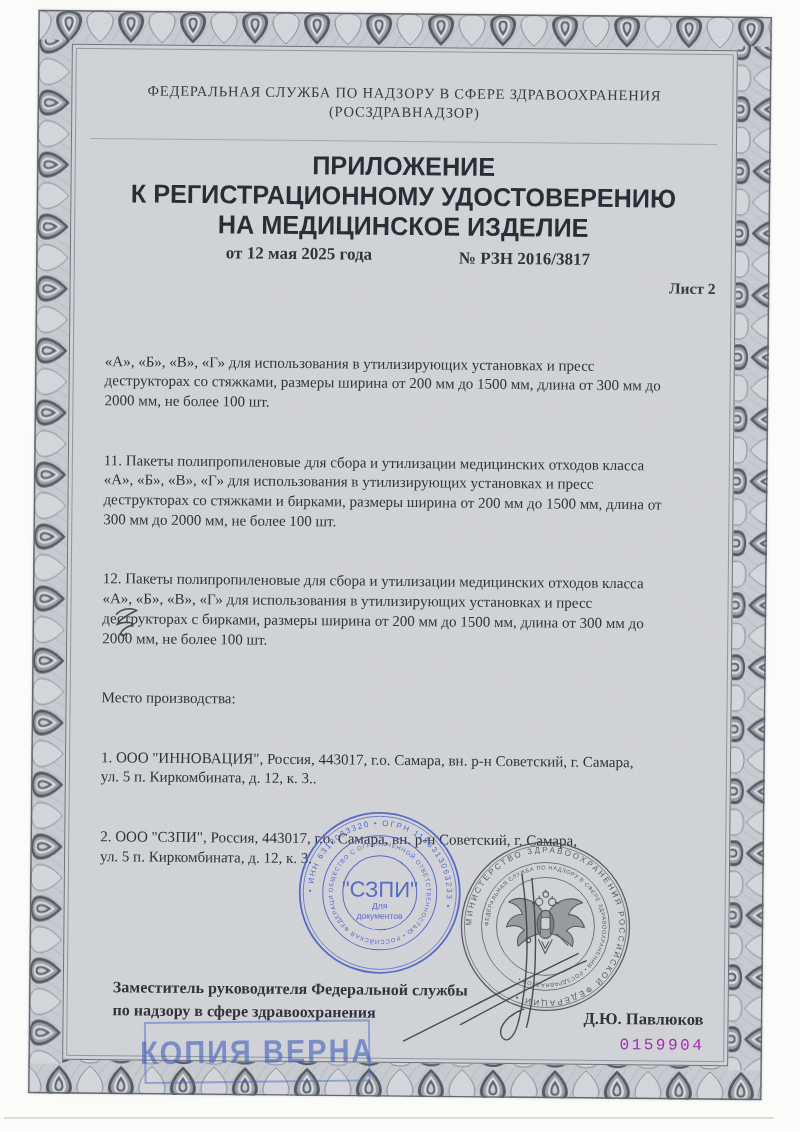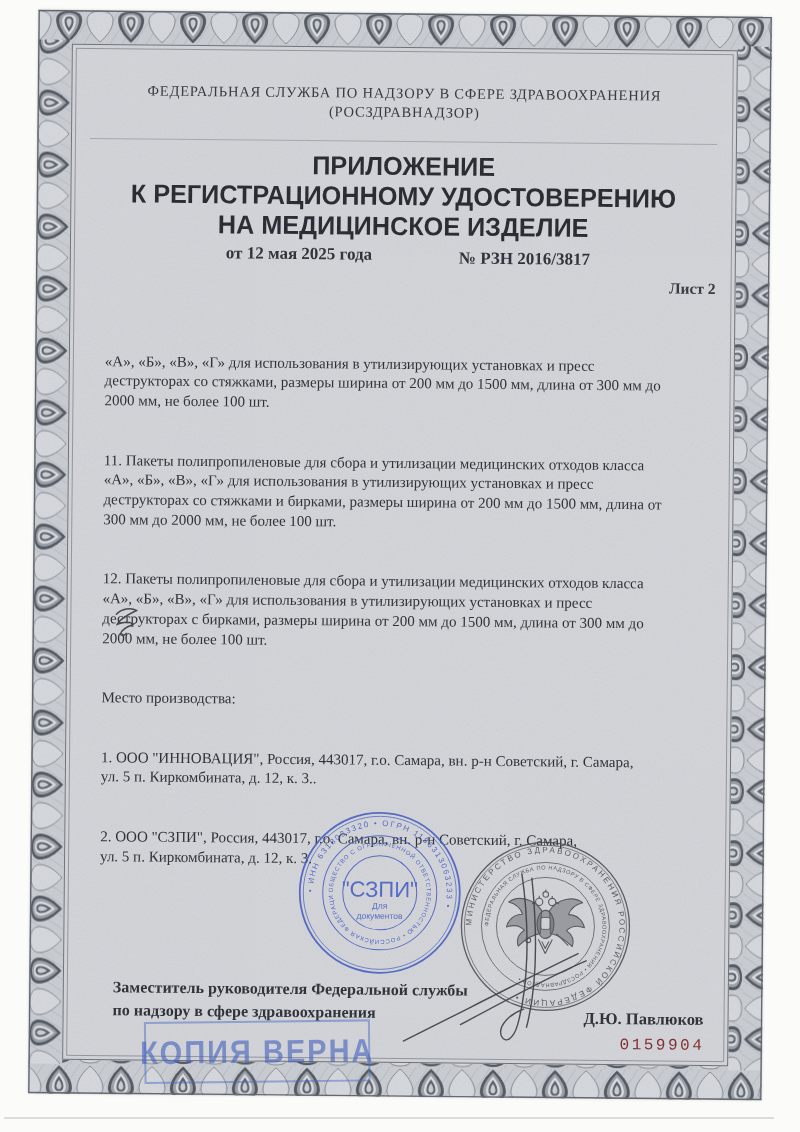--- a/index.html
+++ b/index.html
@@ -25,21 +25,21 @@
   .title .t2{font-size:26px;line-height:30px;transform:scaleX(.97);}
   .title .t3{font-size:26px;line-height:30px;transform:scaleX(.97);}
   .meta-date{position:absolute;left:190px;top:232px;font-weight:700;font-size:17px;color:#23262d;}
   .meta-number{position:absolute;left:423px;top:235px;font-weight:700;font-size:17px;color:#23262d;}
   .sheet{position:absolute;right:54px;top:264px;font-weight:700;font-size:15.5px;color:#2a2d34;text-align:right;}
   .body-text{position:absolute;left:70px;top:302px;width:650px;
     font-size:15px;line-height:19.8px;white-space:pre;color:#21242a;}
   .sig-position{position:absolute;left:84px;top:965px;font-weight:700;font-size:16px;line-height:23px;color:#22252b;}
   .sig-name{position:absolute;right:59px;top:994px;font-weight:700;font-size:16.5px;color:#22252b;}
   .serial{position:absolute;right:58px;top:1021px;font-family:"Liberation Mono",monospace;
-    font-size:16px;letter-spacing:2.5px;color:#7f1d1d;}
+    font-size:16px;letter-spacing:2.5px;color:#a21caf;}
   .copy-stamp{position:absolute;left:116px;top:1009px;width:222px;height:58px;
     border:2.5px solid rgba(70,102,198,.5);display:flex;align-items:center;justify-content:center;
     transform:rotate(-1.2deg);z-index:3;}
   .copy-stamp span{font-family:"Liberation Sans",sans-serif;font-weight:700;font-size:29px;
     letter-spacing:2px;color:rgba(58,90,190,.62);transform:scaleY(1.12);white-space:nowrap;}
   .stamp{position:absolute;z-index:3;}
   .squiggle{position:absolute;left:80px;top:596px;z-index:2;}
   .signature-ink{position:absolute;left:0;top:0;z-index:4;}
   .noise{position:absolute;left:0;top:0;z-index:5;pointer-events:none;}
 </style>

